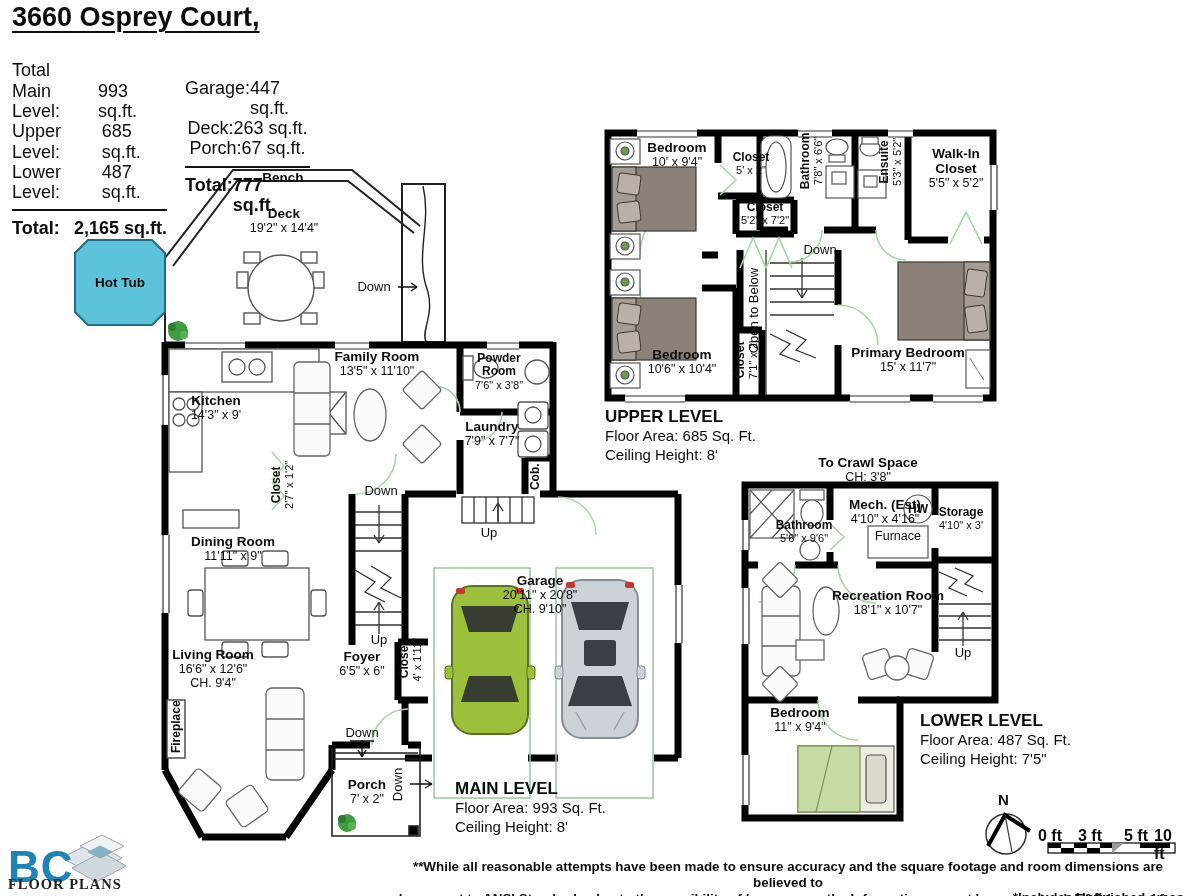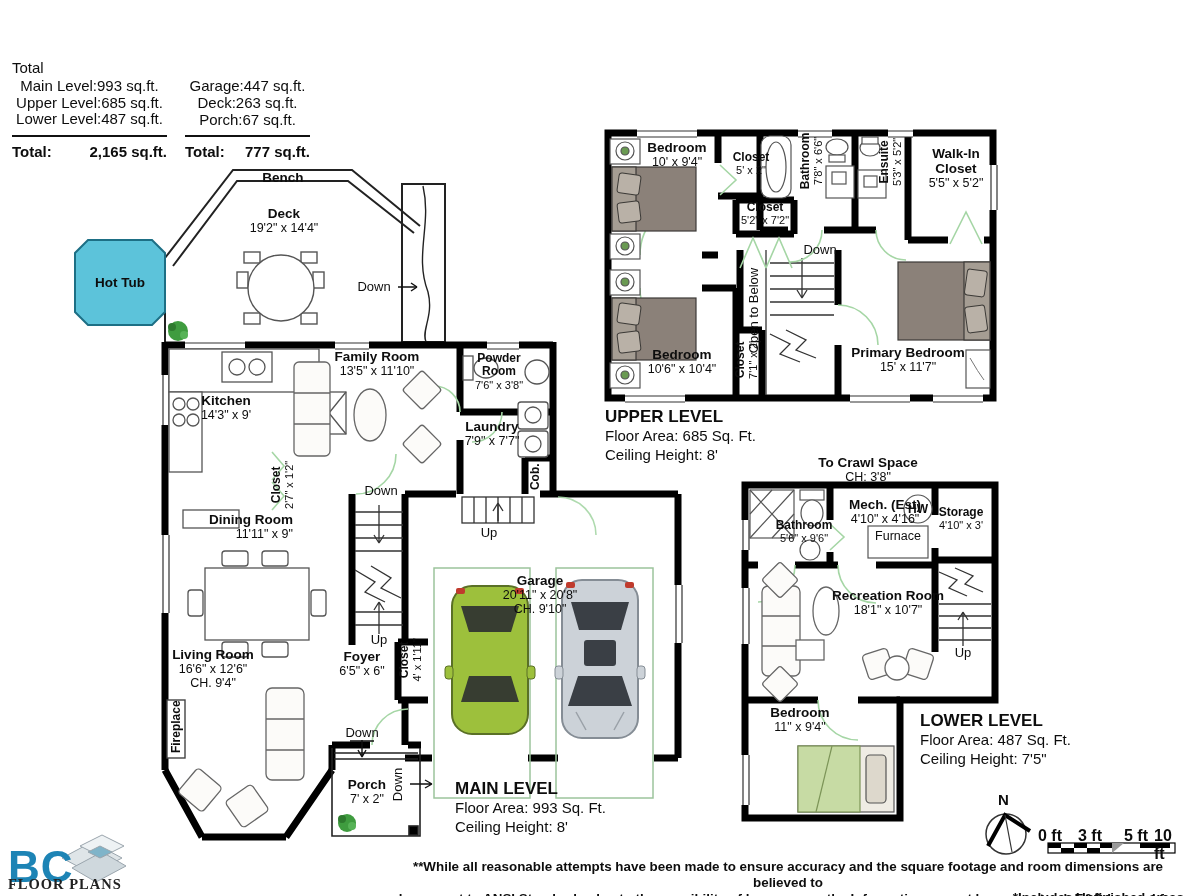--- a/index.html
+++ b/index.html
@@ -3,21 +3,21 @@
 <meta charset="utf-8">
 <style>
   html,body{margin:0;padding:0;background:#fff;}
   .canvas{position:relative;width:1184px;height:896px;background:#fff;overflow:hidden;
           font-family:"Liberation Sans",sans-serif;color:#0d0d0d;}
   svg.plan{position:absolute;left:0;top:0;z-index:1;}
   
   .title{position:absolute;left:12px;top:2px;z-index:5;font-weight:700;font-size:27px;line-height:1.18;letter-spacing:0;}
   .title span{display:block;text-decoration:underline;text-decoration-thickness:2px;text-underline-offset:5px;}
   
-  .atable{position:absolute;z-index:5;font-size:15px;line-height:1.12;}
+  .atable{position:absolute;z-index:5;font-size:18px;line-height:1.12;}
   .ahead{margin-bottom:1px;}
   .arow{display:flex;justify-content:center;}
   .atotal{display:flex;justify-content:space-between;border-top:2px solid #111;margin-top:7px;padding-top:7px;font-weight:700;}
   
   .lbl{position:absolute;z-index:5;text-align:center;line-height:1.12;white-space:nowrap;}
   .rn{display:block;font-weight:700;font-size:13.5px;}
   .rd{display:block;font-size:12.5px;}
   .sm .rn{font-size:12px}.sm .rd{font-size:11px}
   .rot{transform:rotate(-90deg);transform-origin:50% 50%;}
   .dir{position:absolute;z-index:5;font-size:13px;text-align:center;}
@@ -416,20 +416,21 @@
   </g>
   <g stroke="#9aa5ad" stroke-width="1">
     <polygon points="62,858 92,842 122,858 92,874" fill="#dfe5e8"></polygon>
     <polygon points="72,868 102,852 126,866 96,882" fill="#cfd8dd"></polygon>
     <polygon points="80,846 102,835 124,846 102,857" fill="#eef2f4"></polygon>
     <polygon points="88,852 100,846 112,852 100,858" fill="#7fb4c9"></polygon>
   </g>
 </svg>
 
 <div class="title">
+  <span>3660 Osprey Court,</span>
 </div>
 
 <div class="atable" style="left:12px;top:60px;width:155px;">
   <div class="ahead">Total</div>
   <div class="arow">
         <span>Main Level:</span>
         <span>993 sq.ft.</span>
       </div>
   <div class="arow">
         <span>Upper Level:</span>
@@ -467,21 +468,21 @@
       <span class="rn">Bench</span>
     </div>
 <div class="lbl" style="left:229px;top:206px;width:110px;">
       <span class="rn">Deck</span>
       <span class="rd">19'2" x 14'4"</span>
     </div>
 <div class="lbl" style="left:80px;top:275px;width:80px;">
       <span class="rn">Hot Tub</span>
     </div>
 <div class="dir" style="left:352px;top:279px;width:44px;">Down</div>
-<div class="lbl" style="left:166px;top:393px;width:120px;">
+<div class="lbl" style="left:156px;top:393px;width:120px;">
       <span class="rn">Kitchen</span>
       <span class="rd">14'3" x 9'</span>
     </div>
 <div class="lbl" style="left:312px;top:349px;width:130px;">
       <span class="rn">Family Room</span>
       <span class="rd">13'5" x 11'10"</span>
     </div>
 <div class="lbl sm" style="left:460px;top:352px;width:78px;">
       <span class="rn">Powder</span>
       <span class="rn">Room</span>
@@ -491,21 +492,21 @@
       <span class="rn">Laundry</span>
       <span class="rd">7'9" x 7'7"</span>
     </div>
 <div class="lbl rot sm" style="left:518px;top:470px;width:36px;">
       <span class="rn">Cob.</span>
     </div>
 <div class="lbl rot sm" style="left:248px;top:472px;width:70px;">
       <span class="rn">Closet</span>
       <span class="rd">2'7" x 1'2"</span>
     </div>
-<div class="lbl" style="left:173px;top:512px;width:120px;text-align:right;">
+<div class="lbl" style="left:173px;top:534px;width:120px;">
       <span class="rn">Dining Room</span>
       <span class="rd">11'11" x 9"</span>
     </div>
 <div class="lbl" style="left:150px;top:647px;width:126px;">
       <span class="rn">Living Room</span>
       <span class="rd">16'6" x 12'6"</span>
       <span class="rd">CH. 9'4"</span>
     </div>
 <div class="lbl rot sm" style="left:142px;top:720px;width:70px;">
       <span class="rn">Fireplace</span>

